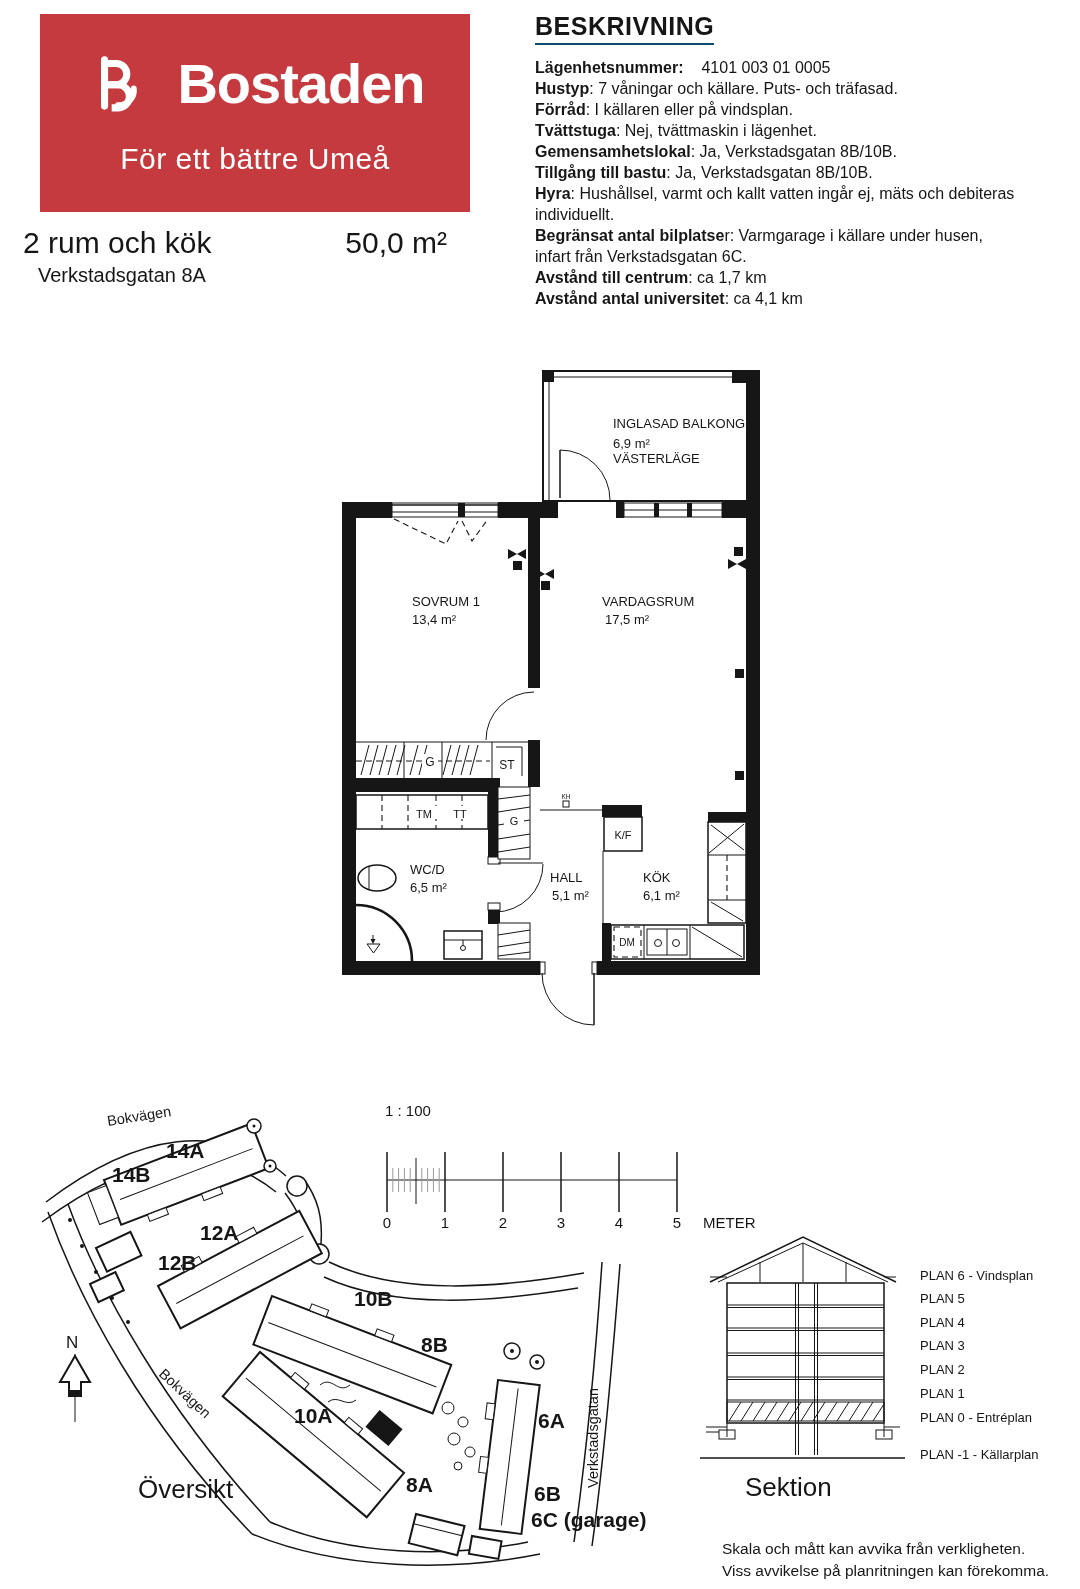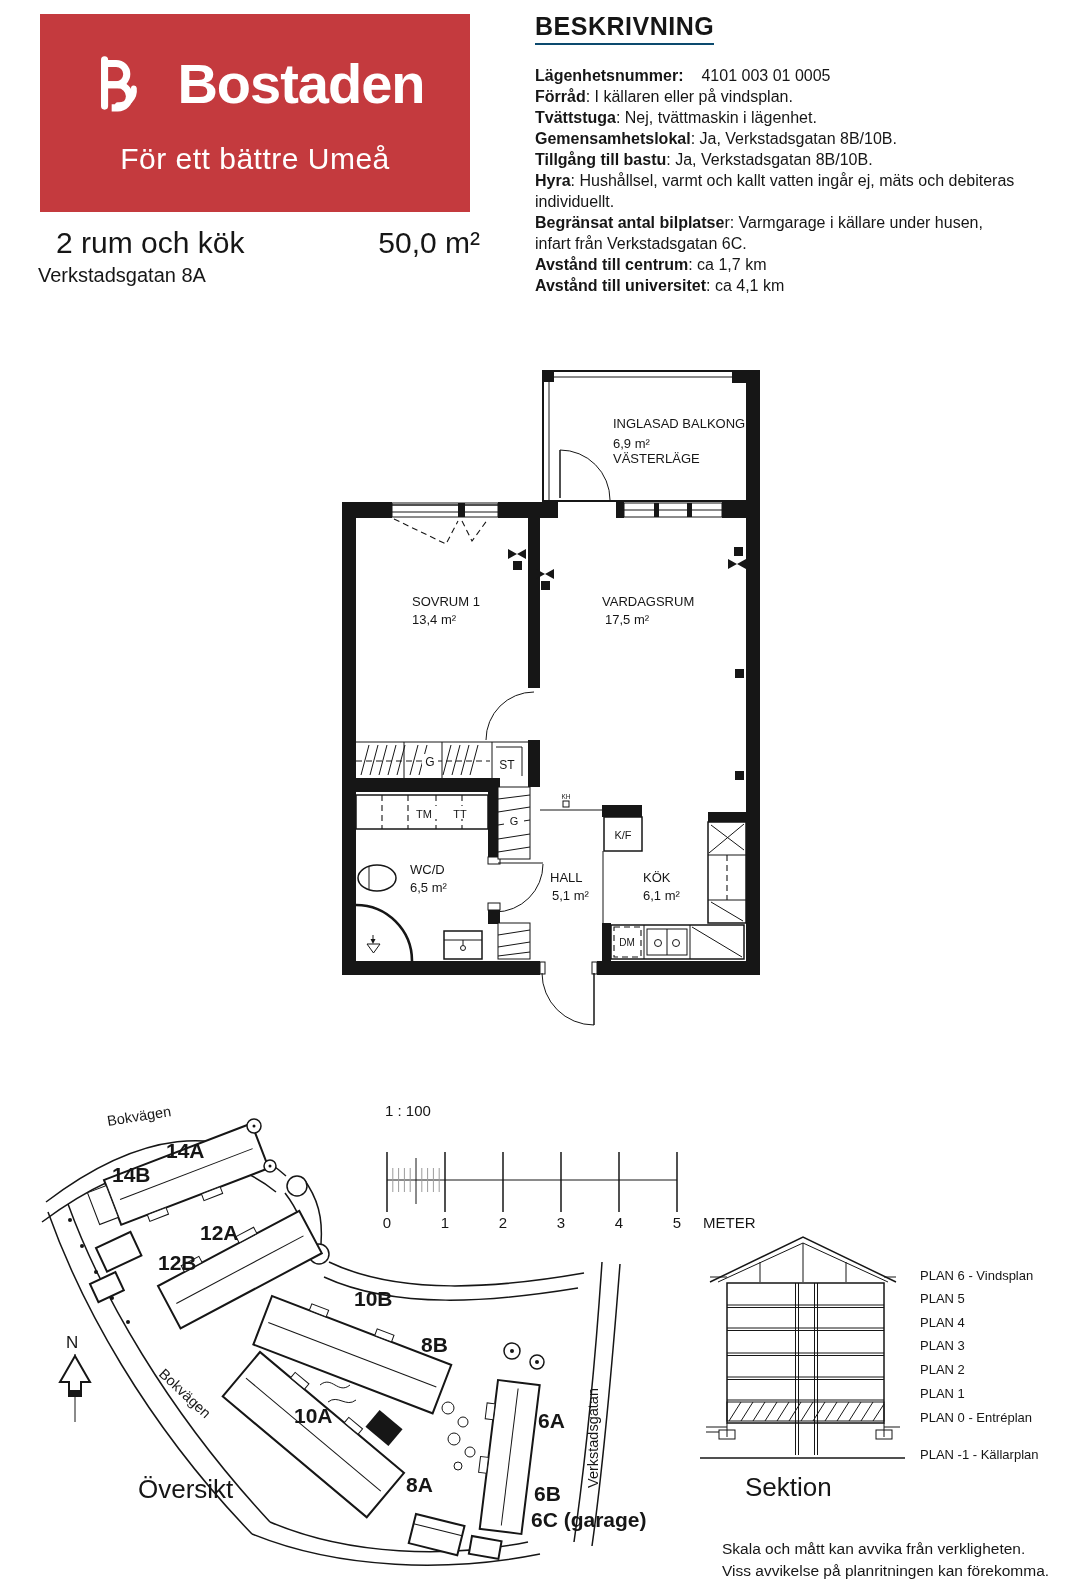--- a/index.html
+++ b/index.html
@@ -8,29 +8,29 @@
   .abs{position:absolute;}
   svg{display:block;}
   svg text{font-family:"Liberation Sans",sans-serif;fill:#161616;}
 
   
   .logo-box{left:40px;top:14px;width:430px;height:198px;display:flex;flex-direction:column;
             align-items:center;justify-content:center;}
   .logo-row{display:flex;align-items:center;gap:28px;}
   .brand{color:#fff;font-size:56px;font-weight:bold;letter-spacing:-1px;}
   .tagline{color:#fff;font-size:30px;margin-top:26px;letter-spacing:0.5px;}
-  .typerow{left:56px;top:226px;width:424px;display:flex;justify-content:space-between;
+  .typerow{left:23px;top:226px;width:424px;display:flex;justify-content:space-between;
            font-size:30px;}
   .address{left:38px;top:264px;font-size:20px;}
 
   
   .desc{left:535px;top:12px;width:482px;}
   .desc-title{font-size:25px;font-weight:bold;letter-spacing:0.5px;border-bottom:2px solid #0c4a6e;
               display:inline-block;padding-bottom:2px;}
-  .desc-items{margin-top:20px;font-size:16px;line-height:21px;}
+  .desc-items{margin-top:12px;font-size:16px;line-height:21px;}
   .dlabel{font-weight:bold;}
   .num{margin-left:18px;}
 
   
   .footer{left:722px;top:1538px;width:340px;font-size:15.5px;line-height:21.5px;}
 
   
   .s1{stroke:#161616;stroke-width:1;fill:none;}
   .s15{stroke:#161616;stroke-width:1.5;fill:none;}
   .s2{stroke:#161616;stroke-width:2;fill:none;}
@@ -66,28 +66,29 @@
   <div class="abs typerow">
     <span>2 rum och kök</span>
     <span>50,0 m²</span>
   </div>
   <div class="abs address">Verkstadsgatan 8A</div>
 
   <div class="abs desc">
     <div class="desc-title">BESKRIVNING</div>
     <div class="desc-items">
       <div><span class="dlabel">Lägenhetsnummer:</span><span class="num">4101 003 01 0005</span></div>
+      <div><span class="dlabel">Hustyp</span><span>: 7 våningar och källare. Puts- och träfasad.</span></div>
       <div><span class="dlabel">Förråd</span><span>: I källaren eller på vindsplan.</span></div>
       <div><span class="dlabel">Tvättstuga</span><span>: Nej, tvättmaskin i lägenhet.</span></div>
       <div><span class="dlabel">Gemensamhetslokal</span><span>: Ja, Verkstadsgatan 8B/10B.</span></div>
       <div><span class="dlabel">Tillgång till bastu</span><span>: Ja, Verkstadsgatan 8B/10B.</span></div>
       <div><span class="dlabel">Hyra</span><span>: Hushållsel, varmt och kallt vatten ingår ej, mäts och debiteras individuellt.</span></div>
       <div><span class="dlabel">Begränsat antal bilplatse</span><span>r: Varmgarage i källare under husen, infart från Verkstadsgatan 6C.</span></div>
       <div><span class="dlabel">Avstånd till centrum</span><span>: ca 1,7 km</span></div>
-      <div><span class="dlabel">Avstånd till universitet</span><span>: ca 4,1 km</span></div>
+      <div><span class="dlabel">Avstånd antal universitet</span><span>: ca 4,1 km</span></div>
     </div>
   </div>
 
   <svg class="abs" style="left:330px;top:355px;" width="440" height="680" viewBox="0 0 440 680">
 
     <g>
       <rect class="s2 wfill" x="213" y="16" width="216" height="130"></rect>
       <line class="s1" x1="218" y1="22" x2="413" y2="22"></line>
       <line class="s1" x1="219" y1="22" x2="219" y2="146"></line>
       <rect class="blk" x="213" y="16" width="11" height="11"></rect>

